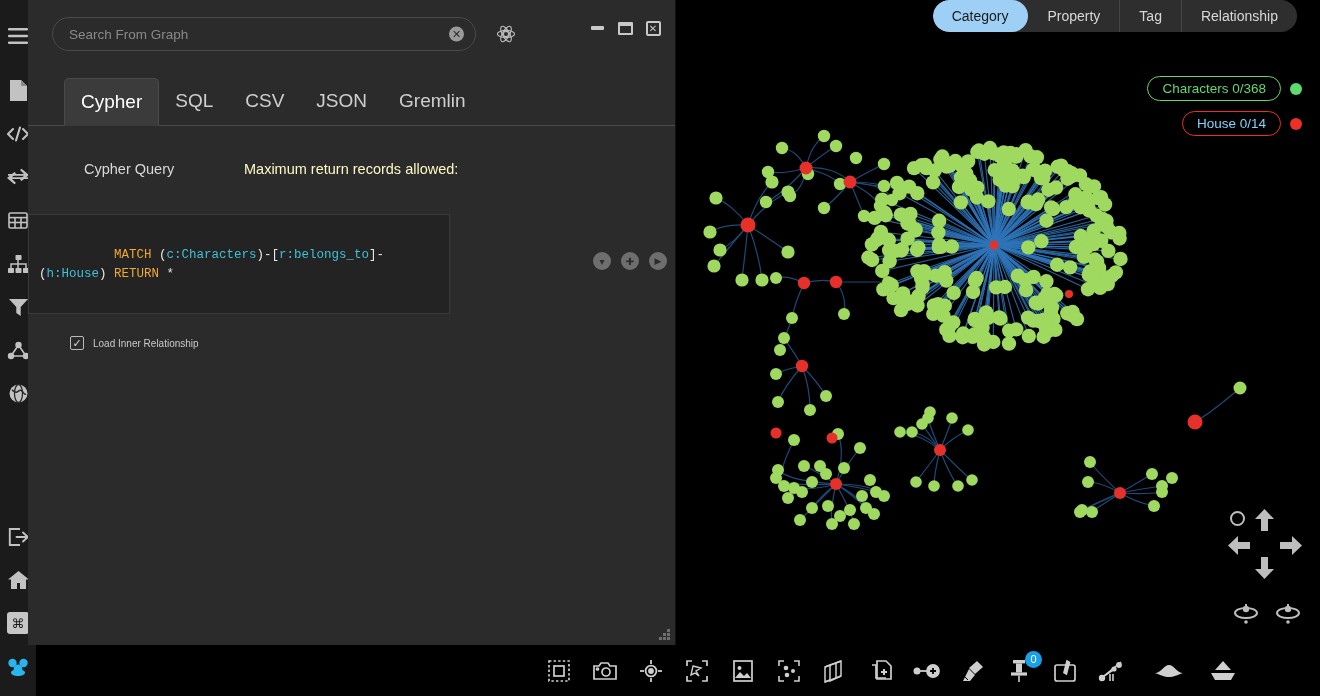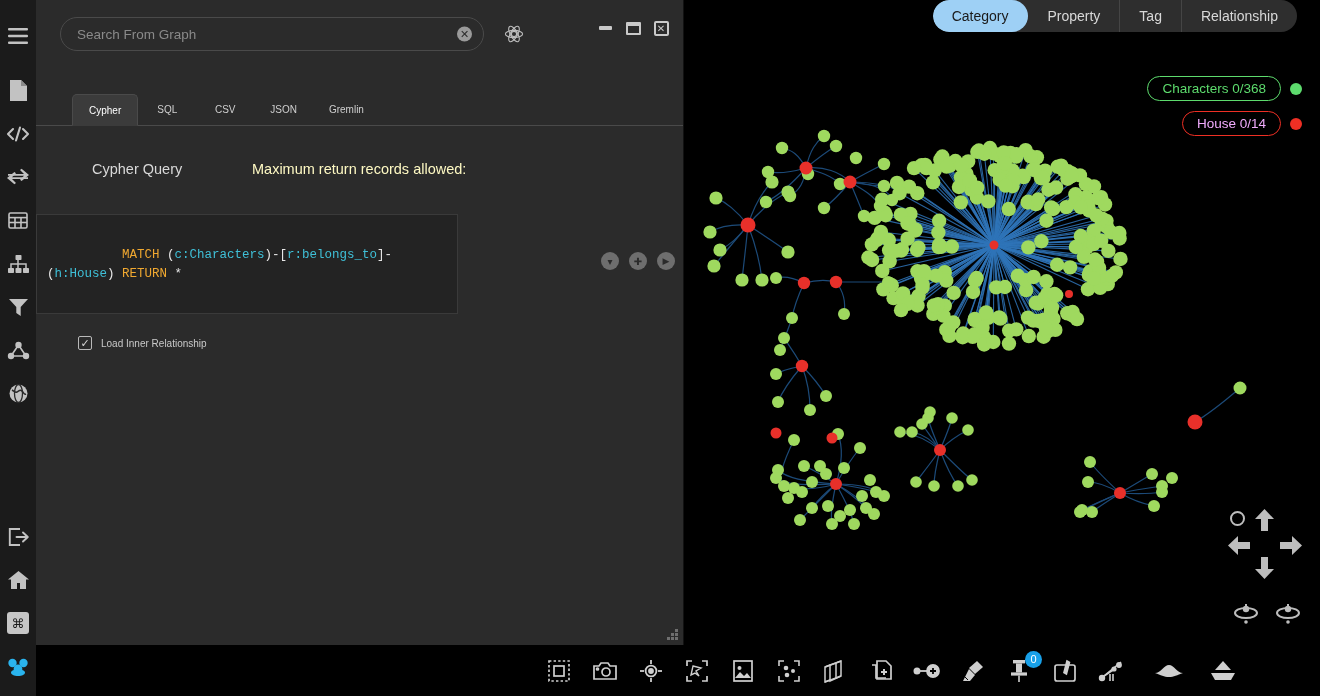--- a/index.html
+++ b/index.html
@@ -28,21 +28,21 @@
   .rail-icon.boxed .boxwrap {
     width: 22px; height: 22px; border-radius: 3px;
     background: #c6c6c6; color: #1b1b1b;
     display:flex; align-items:center; justify-content:center;
     font-size: 13px;
   }
   .rail-icon.accent { color: #2ab4ee; }
 
   
   .panel {
-    position: absolute; left: 36px; top: 0; width: 648px; height: 645px;
+    position: absolute; left: 28px; top: 0; width: 648px; height: 645px;
     background: #2b2b2b;
     border-right: 1px solid #121212;
   }
   .panel-top {
     height: 68px; position: relative;
     display: flex; align-items: center;
     padding: 0 14px;
   }
   .search-wrap {
     position: relative;
@@ -83,23 +83,23 @@
   .win-close { width:15px; height:15px; border:2px solid #c9c9c9; border-radius:2px; font-size:10px; display:flex; align-items:center; justify-content:center; color:#c9c9c9; }
 
   
   .tabbar {
     position: relative; height: 42px;
     margin: 16px 0 0 0; padding-left: 36px;
     display: flex; align-items: flex-end;
     border-bottom: 1px solid #4a4a4a;
   }
   .tab {
-    height: 32px; padding: 0 16px;
+    height: 48px; padding: 0 16px;
     display: flex; align-items: center; justify-content:center;
-    color: #cfcfcf; font-size: 10px; cursor: pointer;
+    color: #cfcfcf; font-size: 19px; cursor: pointer;
     background: transparent;
     border-radius: 5px 5px 0 0;
     min-width: 58px;
   }
   .tab.active {
     background: #3b3b3b; color: #ffffff;
     border: 1px solid #4a4a4a; border-bottom: 1px solid #3b3b3b;
     margin-bottom: -1px;
   }
 
@@ -1097,21 +1097,21 @@
           <span>Relationship</span>
         </div>
     </div>
 
     <div class="legend">
       <div class="chip-row">
         <div class="chip" id="chip-characters" style="border: 1.6px solid rgb(93, 219, 109); color: rgb(93, 219, 109);">Characters 0/368</div>
         <div class="chip-dot" id="dot-characters" style="background: rgb(93, 219, 109);"></div>
       </div>
       <div class="chip-row">
-        <div class="chip" id="chip-house" style="border: 1.6px solid rgb(238, 47, 36); color: #f0abfc;">House 0/14</div>
+        <div class="chip" id="chip-house" style="border: 1.6px solid rgb(238, 47, 36); color: #7dd3fc;">House 0/14</div>
         <div class="chip-dot" id="dot-house" style="background: rgb(238, 47, 36);"></div>
       </div>
     </div>
 
     <div class="navpad">
       <div class="nav-arrow nav-up">
         <svg width="19" height="22" viewBox="0 0 19 22" fill="currentColor">
             <path d="M9.5 0L19 10h-6v12H6V10H0z"></path>
           </svg>
       </div>

